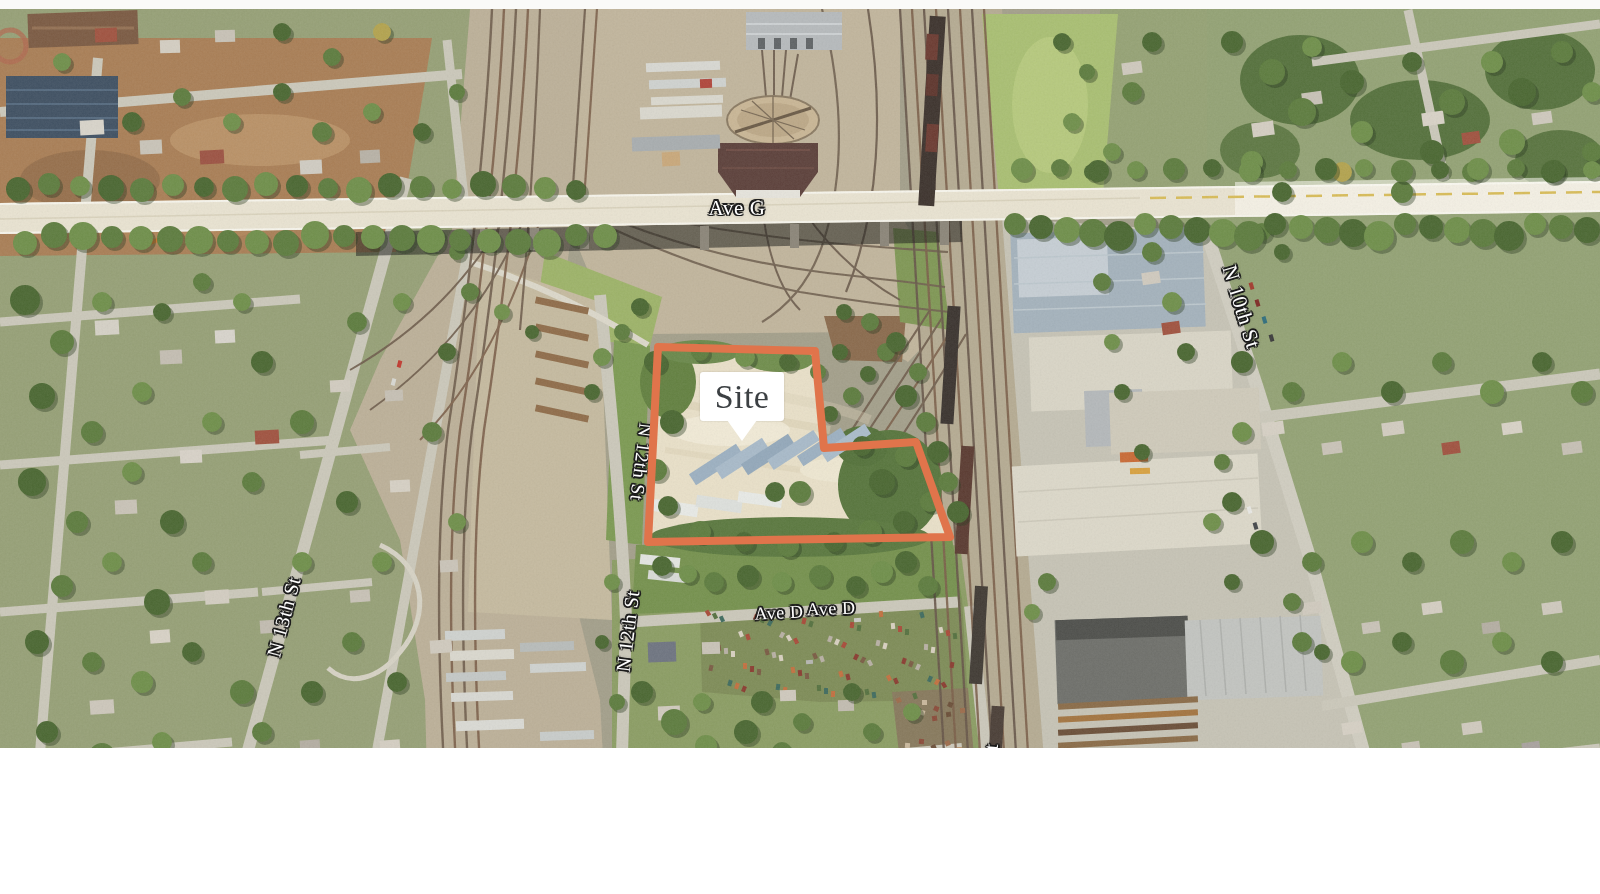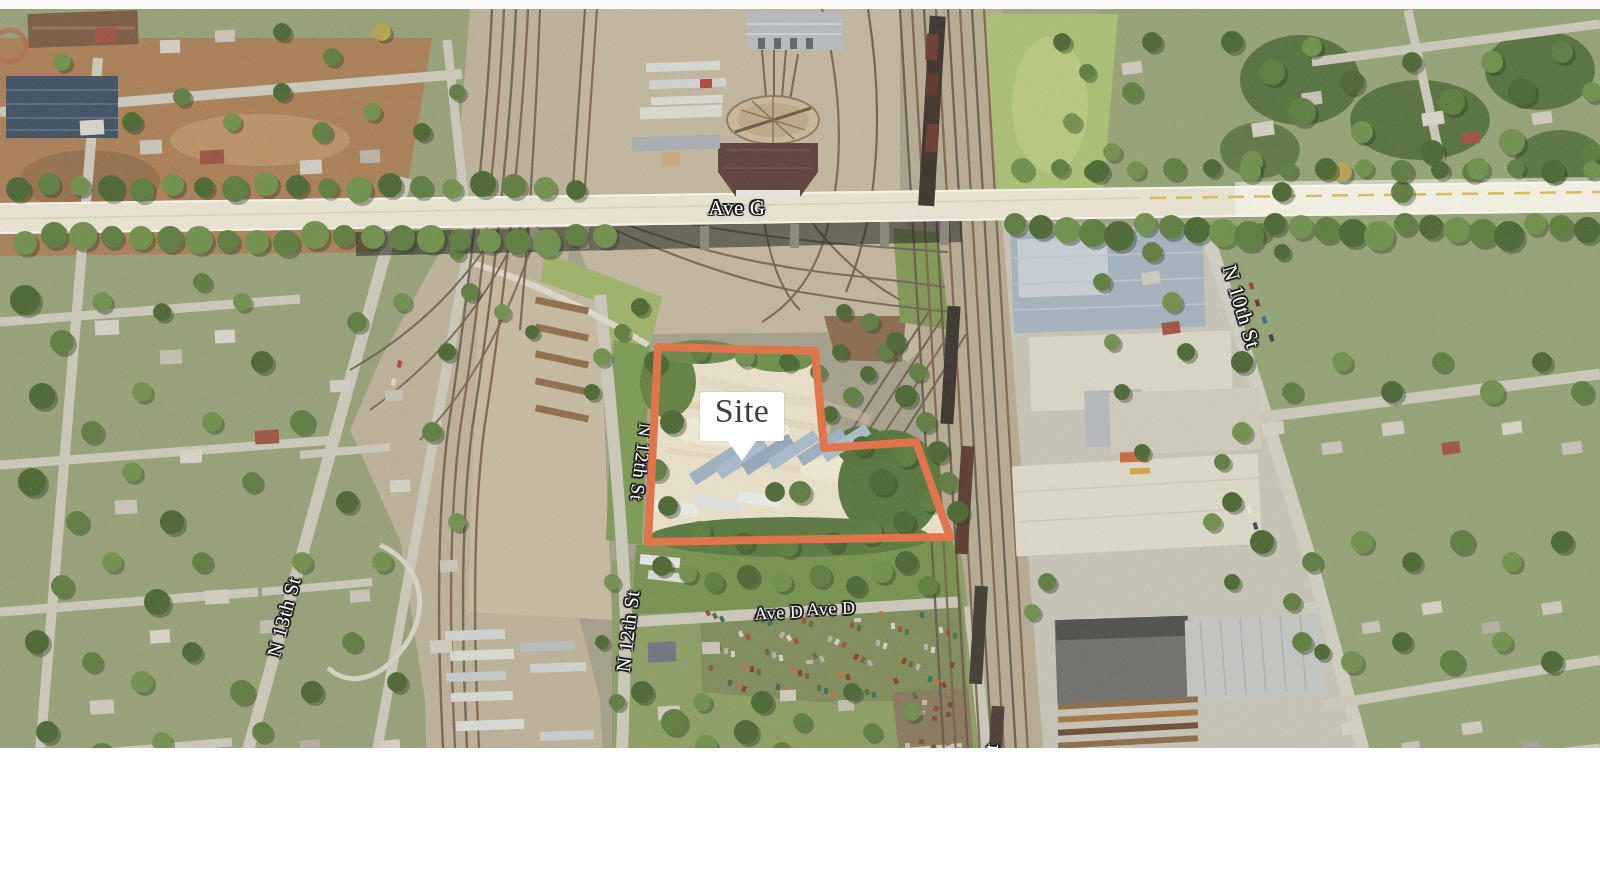--- a/index.html
+++ b/index.html
@@ -5,22 +5,22 @@
   html,body{margin:0;padding:0;background:#fff}
   #stage{position:relative;width:1600px;height:748px;overflow:hidden;
          font-family:Liberation Serif, serif;background:#c2410c}
   #scene{position:absolute;left:0;top:0}
   .labels-layer{position:absolute;left:0;top:0;width:1600px;height:894px;z-index:4;pointer-events:none}
   .street-label{position:absolute;color:#fff;font-weight:400;white-space:nowrap;letter-spacing:.6px;
     text-shadow:-1.4px -1.4px 0 #1c1c1c,1.4px -1.4px 0 #1c1c1c,-1.4px 1.4px 0 #1c1c1c,1.4px 1.4px 0 #1c1c1c,
                  0 -1.8px 0 #1c1c1c,0 1.8px 0 #1c1c1c,-1.8px 0 0 #1c1c1c,1.8px 0 0 #1c1c1c,0 0 4px rgba(0,0,0,.55)}
   .outline-layer{position:absolute;left:0;top:0;z-index:5;pointer-events:none}
   .outline-layer polygon{fill:none;stroke-linejoin:round;stroke-linecap:round}
-  .callout{position:absolute;z-index:6;left:700px;top:392px;width:84px;height:49px;background:#fff;
-           border-radius:3px;display:flex;align-items:flex-start;justify-content:center;
+  .callout{position:absolute;z-index:6;left:700px;top:372px;width:84px;height:49px;background:#fff;
+           border-radius:3px;display:flex;align-items:center;justify-content:center;
            box-shadow:0 0 2px rgba(0,0,0,.18)}
   .callout .tail{position:absolute;left:50%;top:100%;transform:translate(-50%,-1px);width:0;height:0;
            border-left:15px solid transparent;border-right:15px solid transparent;border-top:21px solid #fff}
   .callout .txt{font-size:34px;color:#3c4043;letter-spacing:.4px}
 </style>
 </head>
 <body>
 
 <div id="stage">
 

